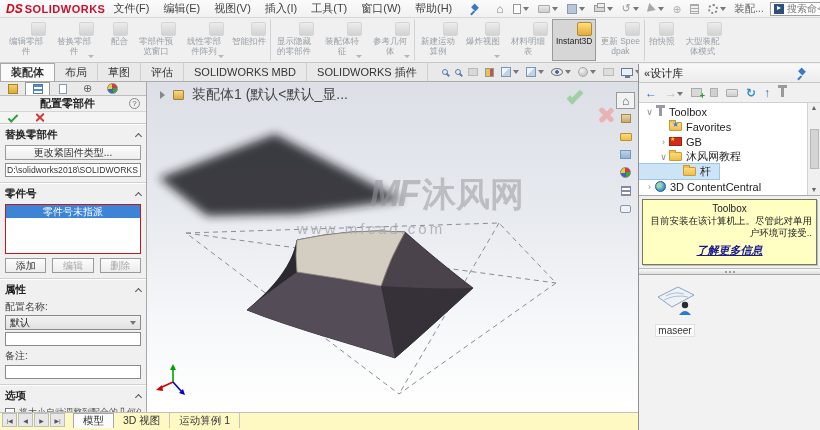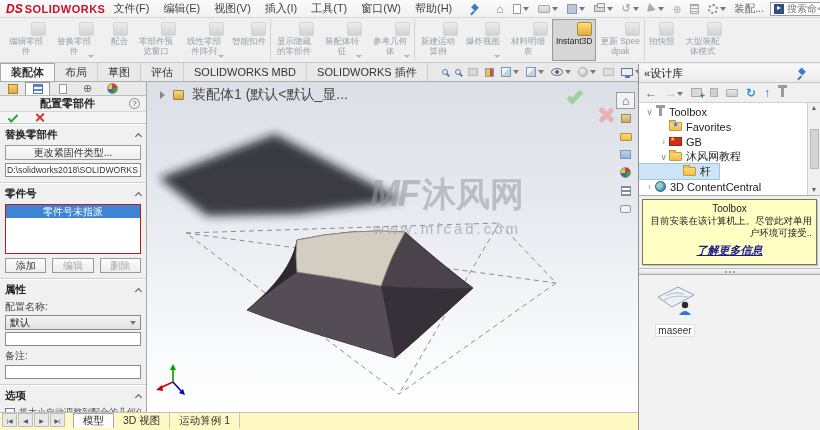--- a/index.html
+++ b/index.html
@@ -112,21 +112,21 @@
 
   
   .viewport{position:absolute;left:147px;top:82px;width:491px;height:330px;background:linear-gradient(#dcdfe6,#e7eaef 40%,#f7f8fa 75%,#ffffff);overflow:hidden}
   .viewport svg{position:absolute;left:0;top:0}
   .docline{position:absolute;left:13px;top:4px;display:flex;align-items:center;gap:8px;font-size:14px;color:#444;white-space:nowrap}
   .i-asm{width:11px;height:10px;background:linear-gradient(#f3d98a,#d9a94a);border:1px solid #a8822a;border-radius:1px;display:inline-block}
   .confirm-ok{position:absolute;left:420px;top:10px;width:16px;height:8px;border-left:5px solid #8fc98f;border-bottom:5px solid #8fc98f;transform:rotate(-45deg);opacity:.75}
   .confirm-x{position:absolute;left:450px;top:24px;width:18px;height:18px;opacity:.8}
   .confirm-x::before,.confirm-x::after{content:'';position:absolute;left:7px;top:0;width:4.5px;height:18px;background:#eaa8a8;border-radius:2px}
   .confirm-x::before{transform:rotate(45deg)}.confirm-x::after{transform:rotate(-45deg)}
-  .watermark{position:absolute;left:150px;top:90px;width:300px;text-align:center;pointer-events:none}
+  .watermark{position:absolute;left:150px;top:90px;width:300px;pointer-events:none}
   .wm-row{display:flex;align-items:baseline;justify-content:center;gap:4px;opacity:.55}
   .wm-mf{font-size:36px;font-weight:bold;font-style:italic;color:#97979d;letter-spacing:-2px}
   .wm-name{font-size:34px;font-weight:bold;color:#9b9ba1}
   .wm-url{font-size:15px;letter-spacing:3px;color:#a8a8ae;opacity:.8;margin-top:2px}
   .taskstrip{position:absolute;left:469px;top:10px;width:20px;display:flex;flex-direction:column;gap:1px}
   .ts-btn{width:19px;height:17px;display:flex;align-items:center;justify-content:center;background:transparent}
   .ts-btn.active{background:#f2f2f2;border:1px solid #9a9a9a}
   .g-home2::before{content:'⌂';font-size:12px;color:#4a5a78}
   .i-box{width:10px;height:9px;background:linear-gradient(#e8d8a8,#c8a868);border:1px solid #a08a4a}
   .i-pic{width:11px;height:9px;background:linear-gradient(#bcd4ea,#8fb4d8);border:1px solid #7a96b8}

